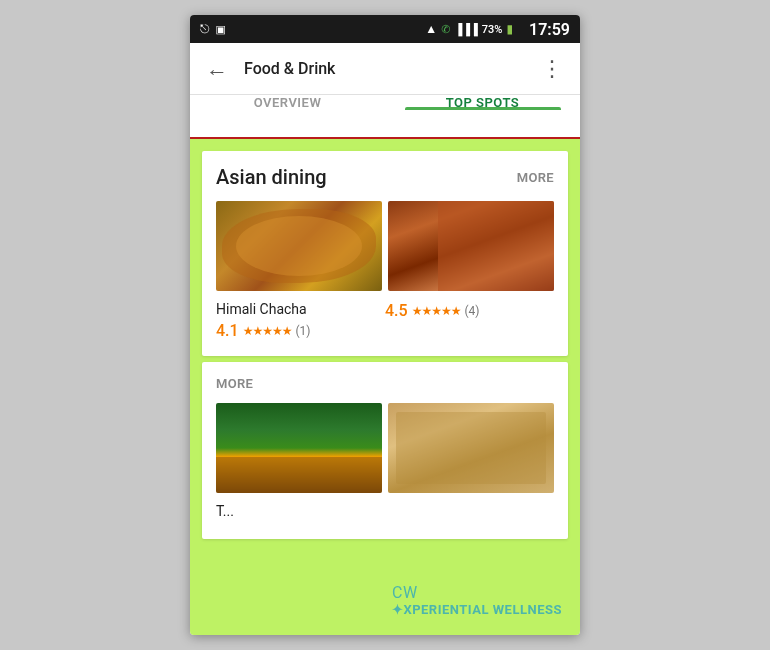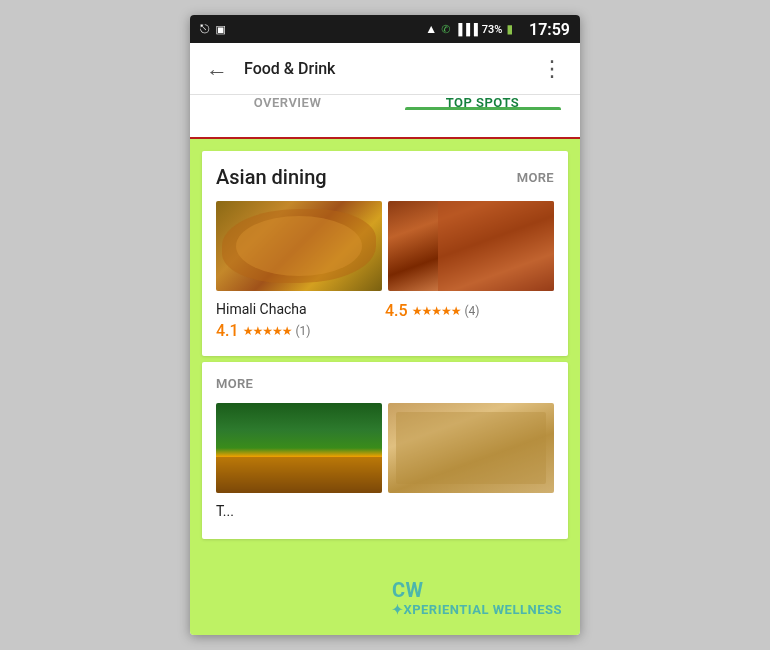--- a/index.html
+++ b/index.html
@@ -282,22 +282,22 @@
       bottom: 18px;
       right: 18px;
       font-size: 11px;
       font-weight: 700;
       color: #4db6ac;
       letter-spacing: 0.5px;
       text-transform: uppercase;
     }
 
     .watermark .cw {
-      font-size: 20px;
-      font-weight: 700;
+      font-size: 16px;
+      font-weight: 400;
     }
 
     .phone-wrapper {
       position: relative;
     }
   </style>
 </head>
 <body>
 
 <div class="phone-wrapper">

